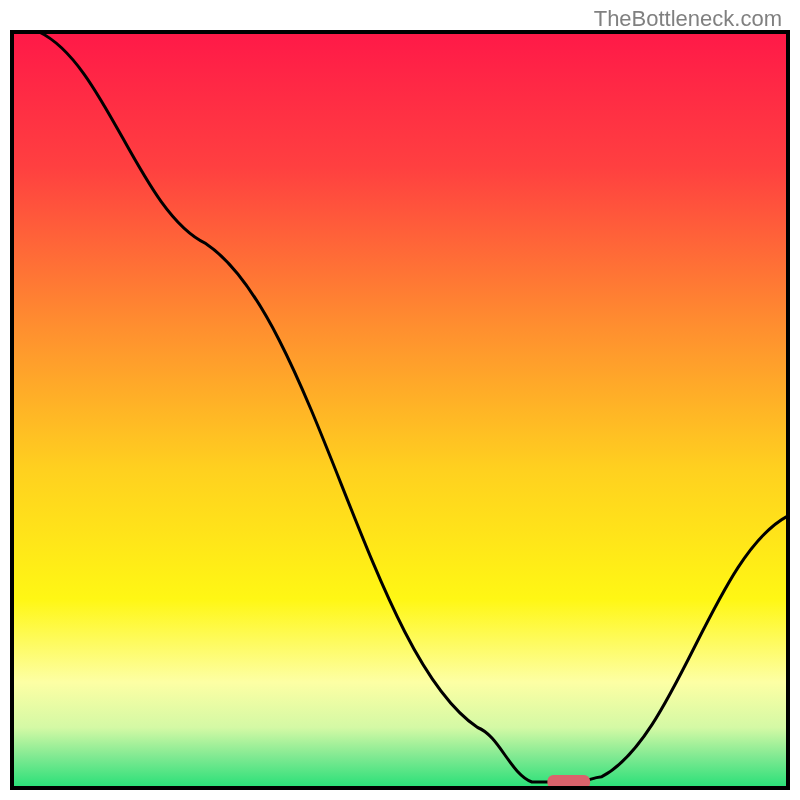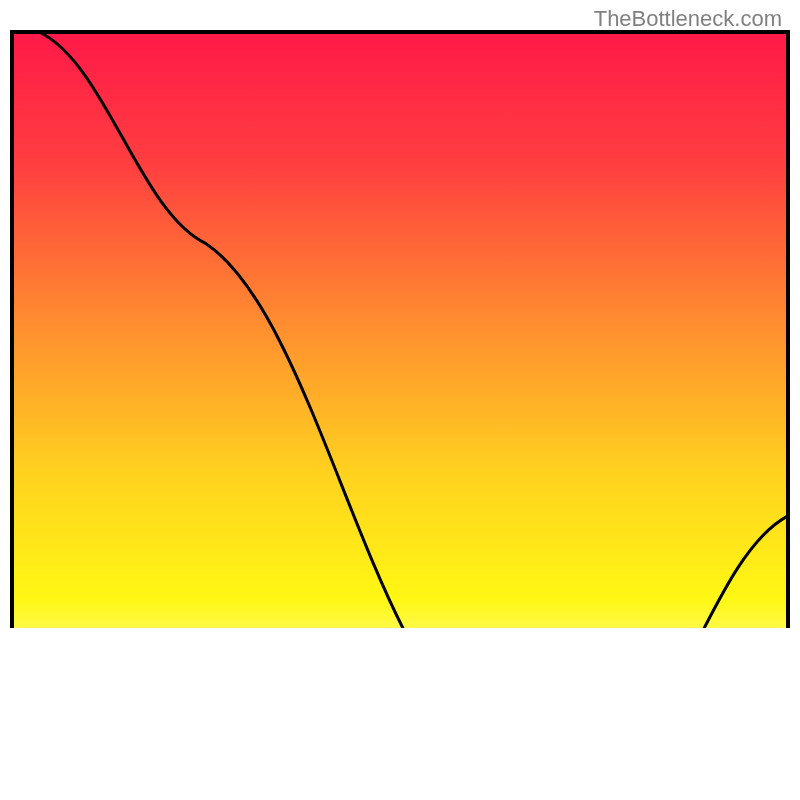--- a/index.html
+++ b/index.html
@@ -2,21 +2,21 @@
 <html><head>
 <meta charset="utf-8">
 <style>
   body {
     margin: 0;
     padding: 0;
     font-family: Arial, sans-serif;
   }
   .chart-container {
     width: 800px;
-    height: 628px;
+    height: 800px;
     position: relative;
     background: white;
   }
   .watermark {
     position: absolute;
     top: 6px;
     right: 18px;
     color: #808080;
     font-size: 22px;
     font-family: Arial, sans-serif;

